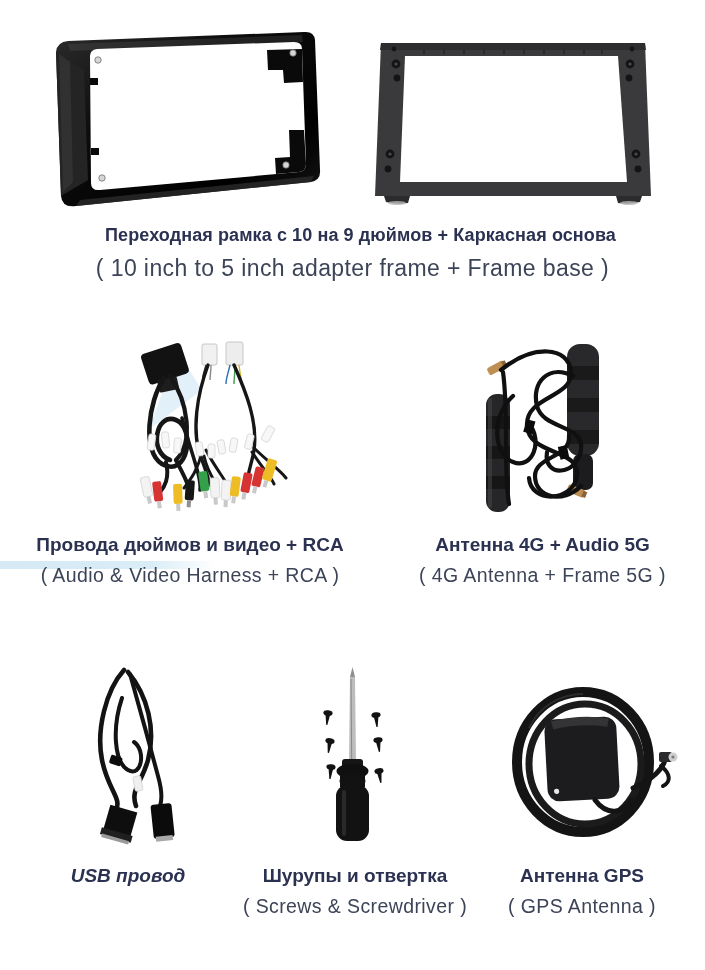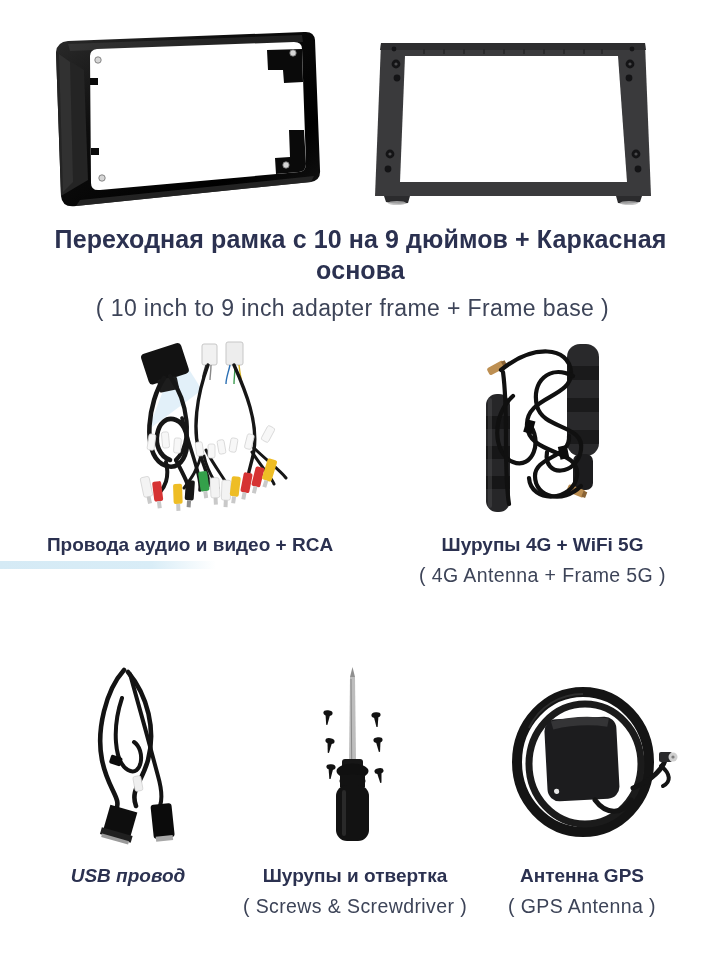--- a/index.html
+++ b/index.html
@@ -6,21 +6,21 @@
   .canvas{
     position:relative;width:705px;height:970px;background:#ffffff;
     font-family:"Liberation Sans", sans-serif;overflow:hidden;
   }
   figure{margin:0;padding:0;position:absolute;}
   figure svg{display:block;width:100%;height:100%;}
   .cap{position:absolute;text-align:center;line-height:1.25;}
   .cap .ru{font-weight:bold;color:#2b3150;}
   .cap .en{color:#3d4458;letter-spacing:.4px;font-weight:normal;}
   .cap-frames{left:0;top:224px;width:705px;}
-  .cap-frames .ru{font-size:25px;letter-spacing:.1px;padding-left:16px;}
+  .cap-frames .ru{font-size:18px;letter-spacing:.1px;padding-left:16px;}
   .cap-frames .en{font-size:23px;margin-top:7px;}
   .cap-harness{left:15px;top:533px;width:350px;}
   .cap-antenna{left:405px;top:533px;width:275px;}
   .cap-usb{left:30px;top:864px;width:196px;font-style:italic;}
   .cap-screws{left:226px;top:864px;width:258px;}
   .cap-gps{left:484px;top:864px;width:196px;}
   .cap-harness .ru,.cap-antenna .ru,.cap-usb .ru,.cap-screws .ru,.cap-gps .ru{font-size:19px;}
   .cap-harness .en,.cap-antenna .en,.cap-usb .en,.cap-screws .en,.cap-gps .en{font-size:19.5px;margin-top:6px;}
   .stripe{
     position:absolute;left:0;top:561px;width:216px;height:8px;z-index:0;
@@ -104,21 +104,21 @@
       </g>
       <path d="M12,160 L38,160 L36,167 Q24,169 14,166 Z" fill="#2b2b2d"></path>
       <path d="M244,160 L270,160 L268,166 Q256,169 246,167 Z" fill="#2b2b2d"></path>
       <ellipse cx="25" cy="167" rx="9" ry="2" fill="#b9b9b9" opacity=".8"></ellipse>
       <ellipse cx="257" cy="167" rx="9" ry="2" fill="#b9b9b9" opacity=".8"></ellipse>
     </svg>
   </figure>
 
   <div class="cap cap-frames">
     <div class="ru">Переходная рамка с 10 на 9 дюймов + Каркасная основа</div>
-    <div class="en">( 10 inch to 9 inch adapter frame + Frame base )</div>
+    <div class="en">( 10 inch to 5 inch adapter frame + Frame base )</div>
   </div>
 
   <figure class="ph-cables">
     <svg viewBox="0 0 207 186">
       <polygon points="60,20 30,98 84,58" fill="#dfeef8" opacity=".9"></polygon>
       <g transform="rotate(-18 46 32)">
           <rect x="26" y="16" width="42" height="32" rx="4" fill="#121212"></rect>
         </g>
       <g transform="rotate(-12 50 52)">
           <rect x="40" y="46" width="20" height="13" rx="2" fill="#1d1d1d"></rect>
@@ -238,24 +238,25 @@
         <path d="M108,150 C90,168 62,162 62,140 C62,120 98,122 96,100"></path>
         <path d="M30,36 C36,80 30,130 36,168"></path>
       </g>
       <rect x="52" y="84" width="9" height="13" fill="#0b0b0b" transform="rotate(16 56 90)"></rect>
       <rect x="86" y="110" width="9" height="13" fill="#0b0b0b" transform="rotate(-12 90 116)"></rect>
     </svg>
   </figure>
 
   <div class="stripe"></div>
   <div class="cap cap-harness">
-    <div class="ru">Провода аудио и видео + RCA</div>
+    <div class="ru">Провода дюймов и видео + RCA</div>
+    <div class="en">( Audio &amp; Video Harness + RCA )</div>
   </div>
   <div class="cap cap-antenna">
-    <div class="ru">Шурупы 4G + WiFi 5G</div>
+    <div class="ru">Антенна 4G + Audio 5G</div>
     <div class="en">( 4G Antenna + Frame 5G )</div>
   </div>
 
   <figure class="ph-usb">
     <svg viewBox="0 0 147 192">
       <g stroke="#131313" fill="none" stroke-linecap="round">
         <path d="M66,12 C48,32 38,72 44,102 C50,132 64,140 58,152" stroke-width="4.6"></path>
         <path d="M70,14 C90,38 98,72 90,102 C84,124 72,132 78,148" stroke-width="4.6"></path>
         <path d="M64,40 C54,70 56,104 70,112 C84,120 88,92 76,84" stroke-width="4"></path>
         <path d="M72,16 C80,44 92,88 100,118 C104,132 104,142 102,148" stroke-width="4"></path>

